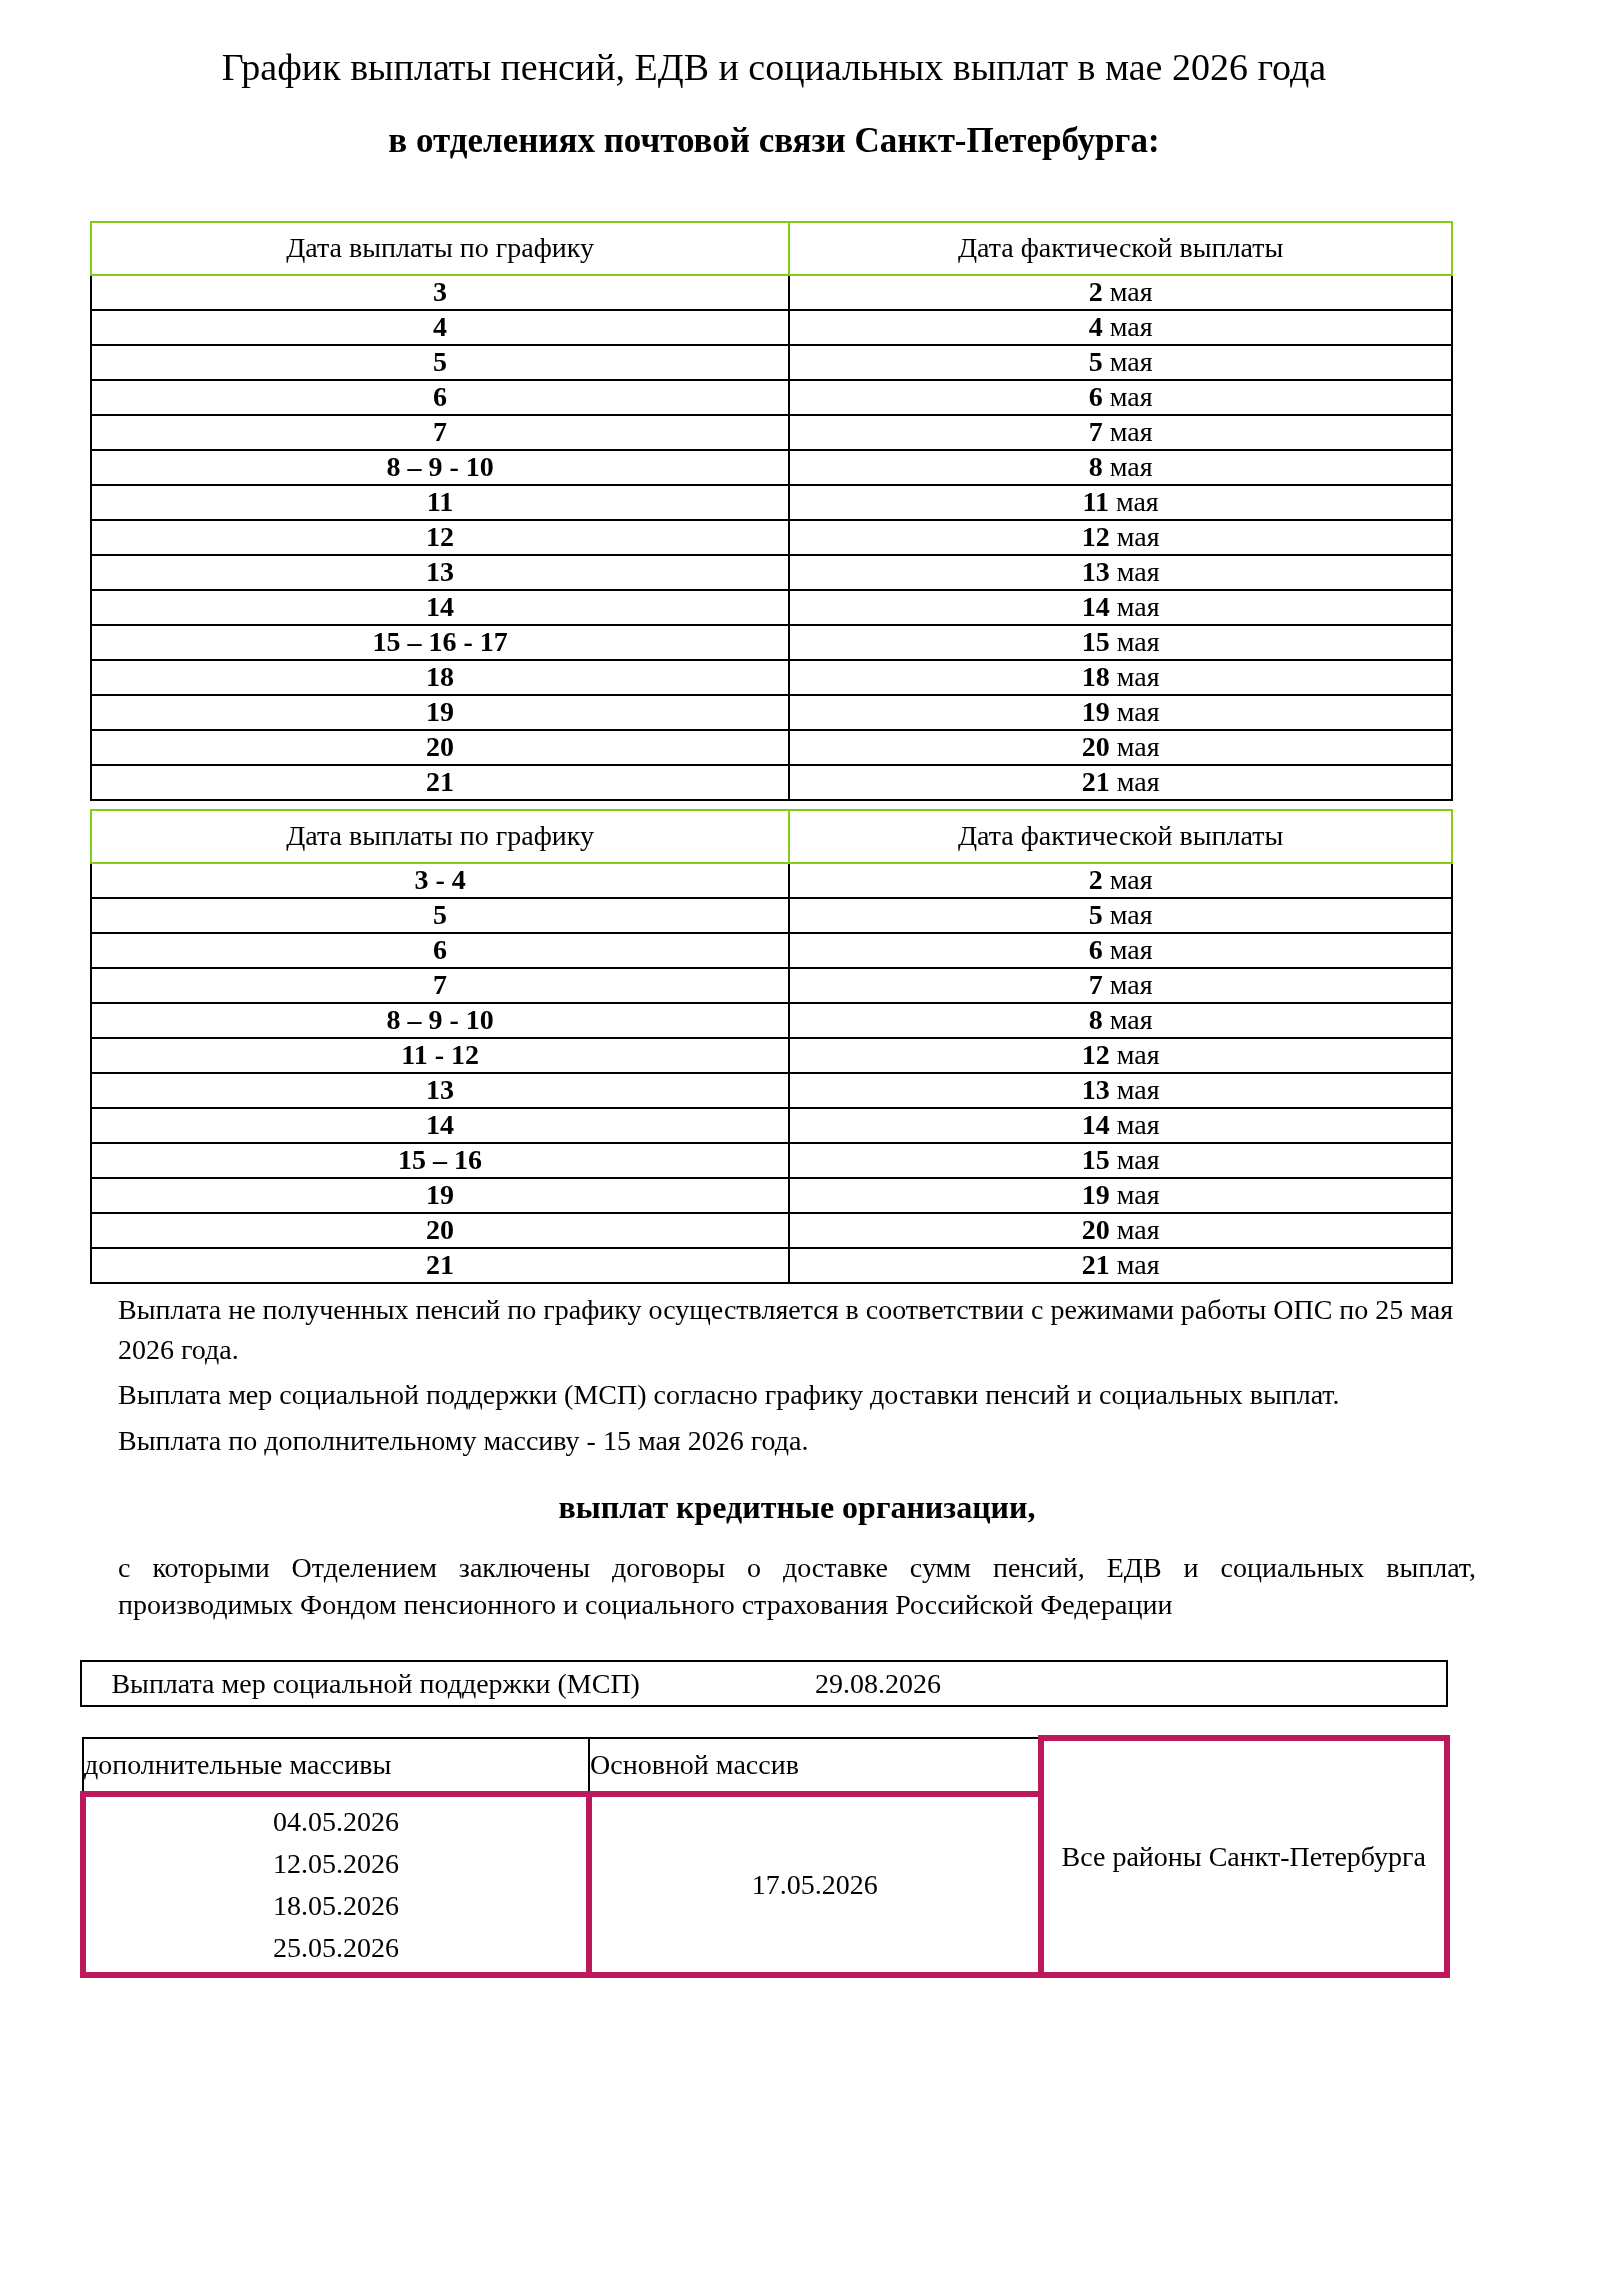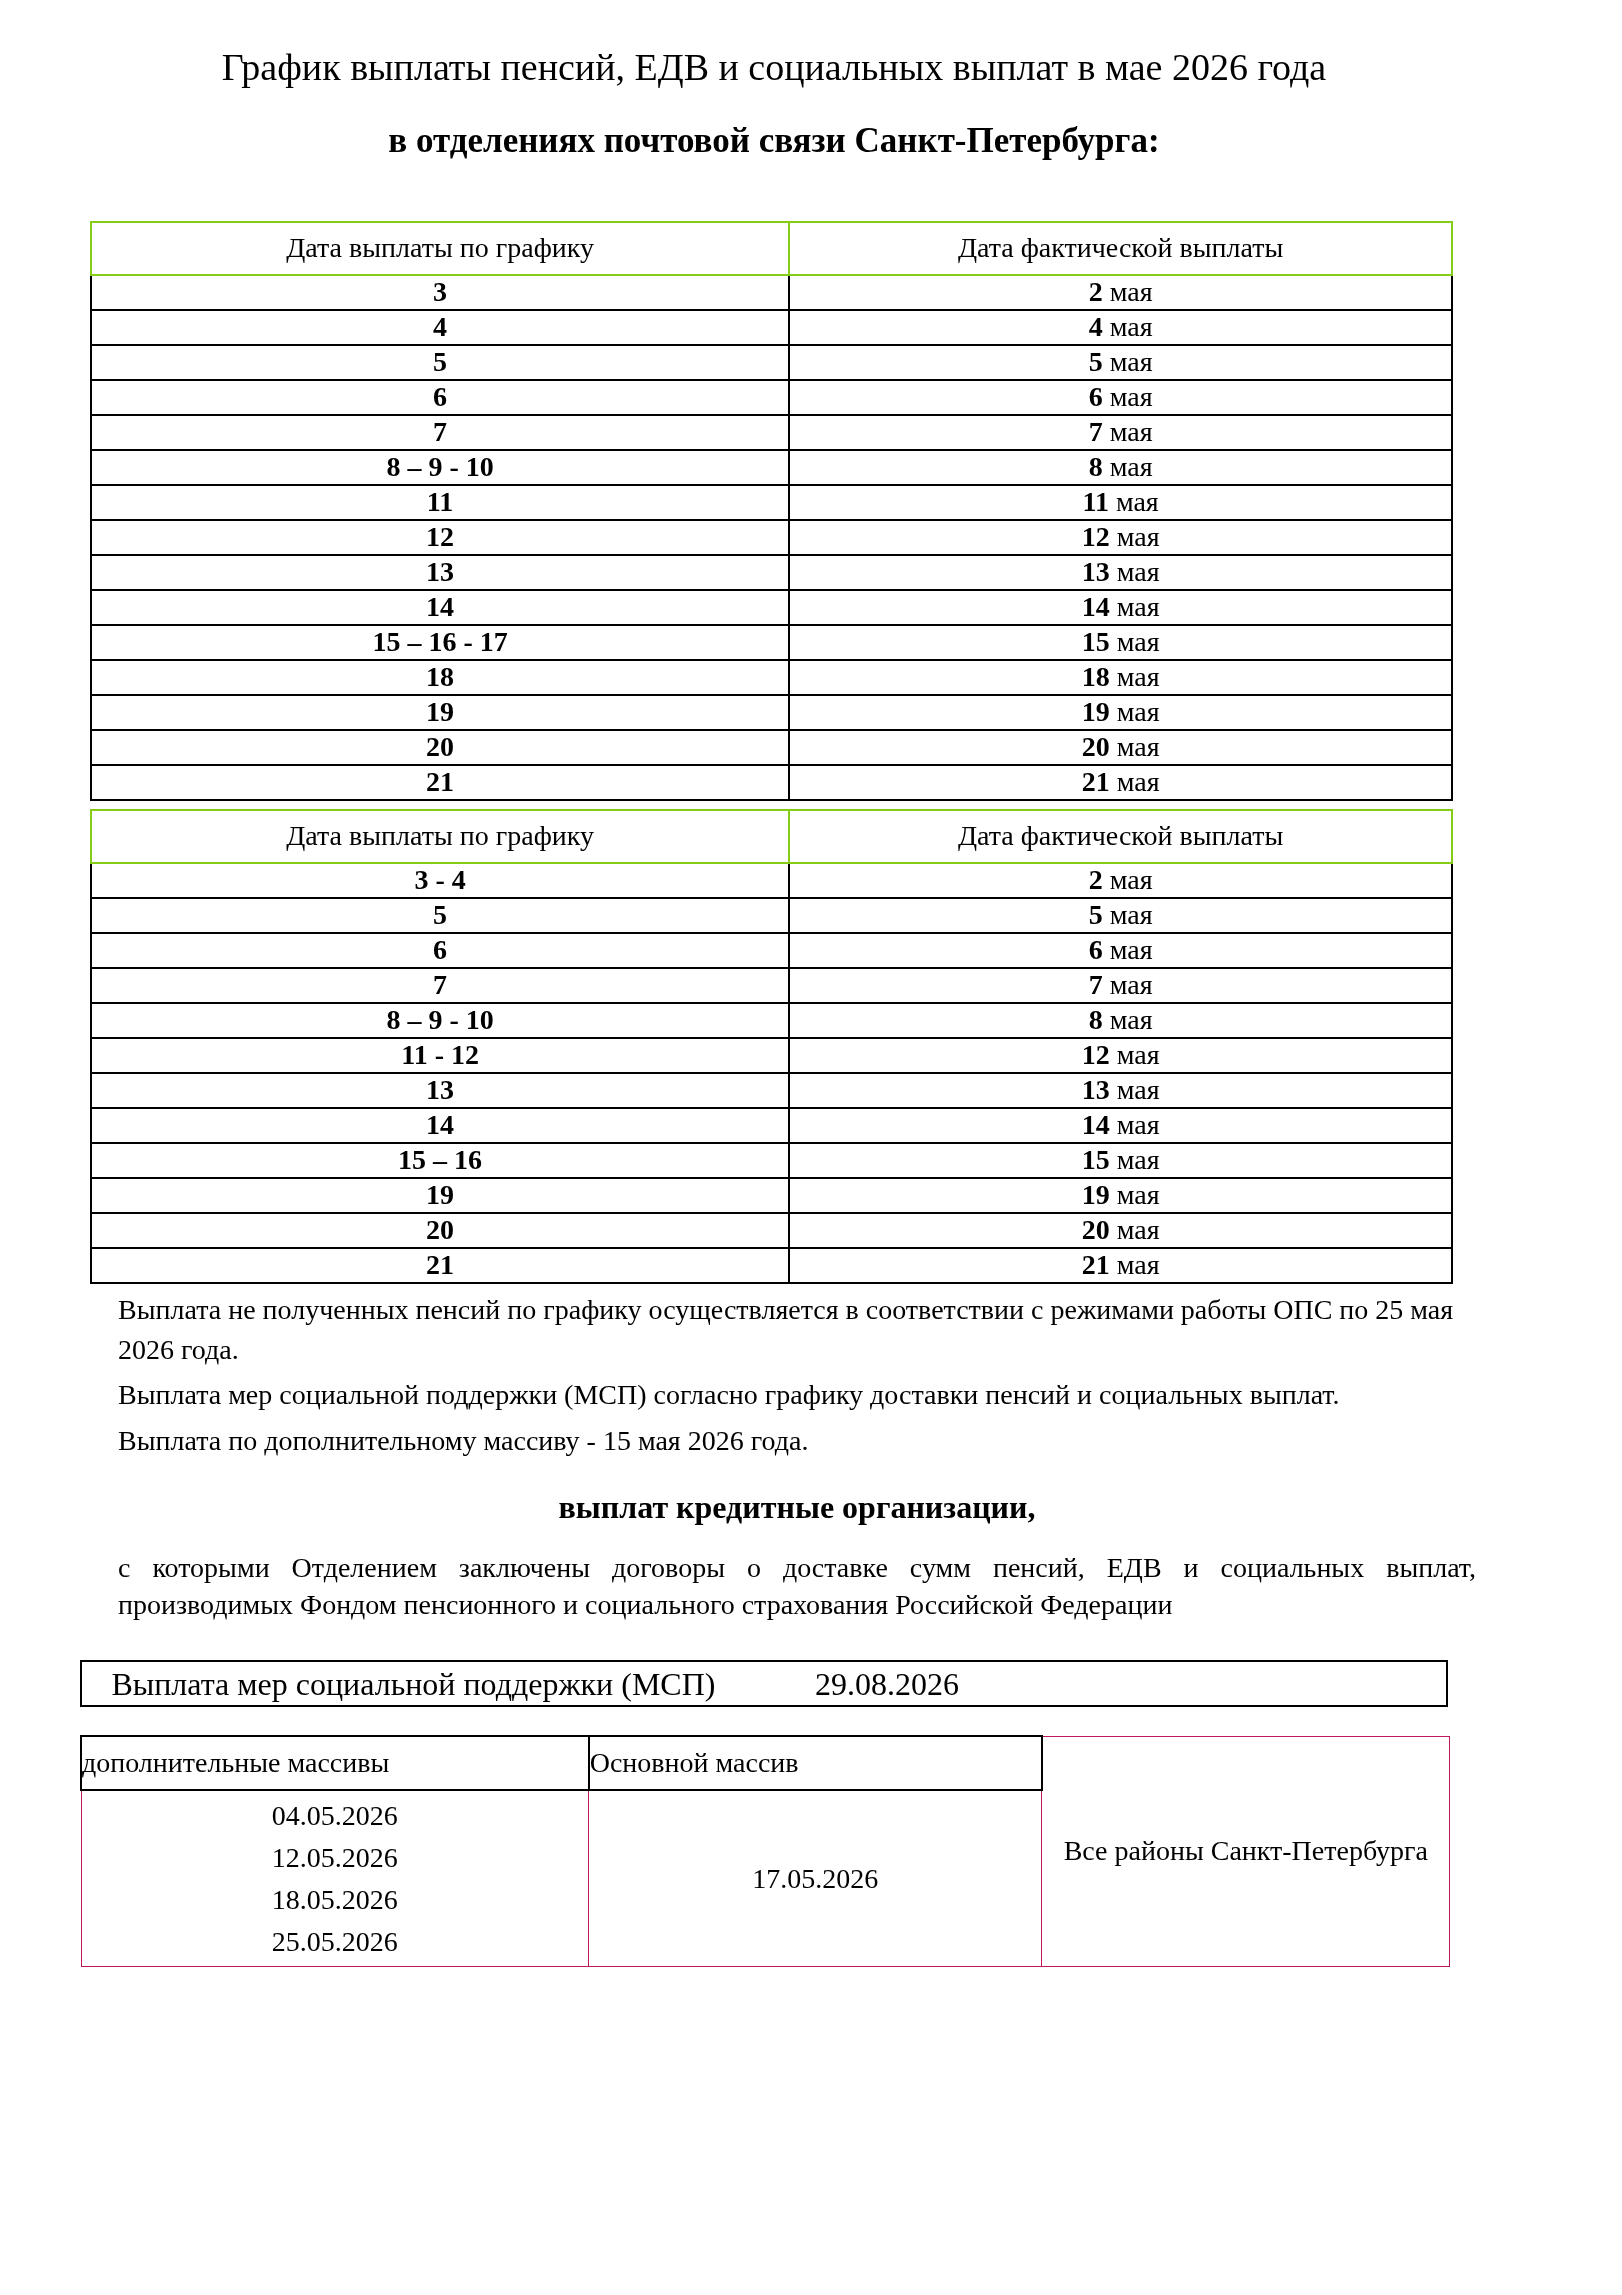--- a/index.html
+++ b/index.html
@@ -80,21 +80,21 @@
     line-height: 37px;
     text-align: justify;
   }
   .msp-box {
     box-sizing: border-box;
     position: relative;
     margin: 37px 0 0 80px;
     width: 1368px;
     height: 47px;
     border: 2.6px solid #000;
-    font-size: 32px;
+    font-size: 28px;
   }
   .msp-label {
     position: absolute;
     left: 29.4px;
     top: 50%;
     transform: translateY(-50%);
     white-space: nowrap;
   }
   .msp-date {
     position: absolute;
@@ -112,21 +112,21 @@
   }
   table.bottom th {
     border: 2px solid #000;
     height: 52px;
     font-weight: normal;
     font-size: 28px;
     text-align: left;
     padding: 0;
   }
   table.bottom td {
-    border: 1px solid #be185d;
+    border: 6px solid #be185d;
     text-align: center;
     vertical-align: middle;
     padding: 0;
   }
   td.dates-cell { height: 175px; }
   td.dates-cell .date-line { line-height: 42px; }
   col.bc1 { width: 37.1%; }
   col.bc2 { width: 33.1%; }
   col.bc3 { width: 29.8%; }
   col.sc1 { width: 51.3%; }

